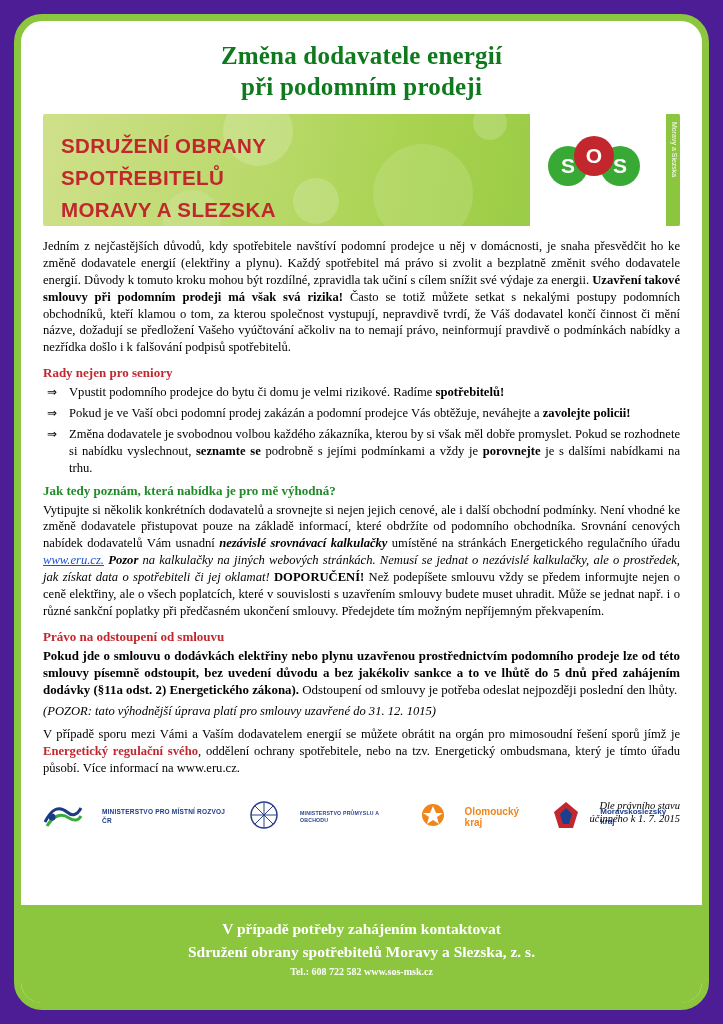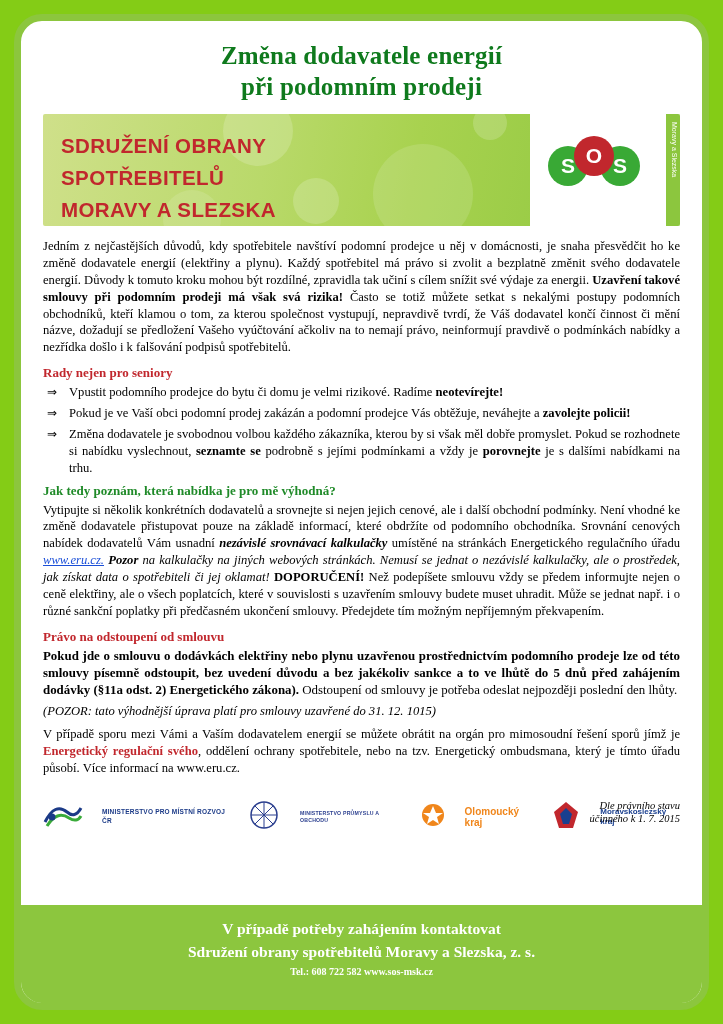--- a/index.html
+++ b/index.html
@@ -11,21 +11,21 @@
     height: 1024px;
     background: #ffffff;
     font-family: "Liberation Serif", serif;
     overflow: hidden;
   }
   .page {
     position: relative;
     width: 723px;
     height: 1024px;
     box-sizing: border-box;
-    background: #84cc16;
+    background: #4c1d95;
     padding: 14px;
   }
   .frame {
     position: relative;
     width: 695px;
     height: 996px;
     box-sizing: border-box;
     border: 7px solid #8cc63e;
     border-radius: 28px;
     background: #ffffff;
@@ -297,21 +297,21 @@
           <span>Moravy a Slezska</span>
         </div>
       </div>
 
       <p class="para"><span>Jedním z nejčastějších důvodů, kdy spotřebitele navštíví podomní prodejce u něj v domácnosti, je snaha přesvědčit ho ke změně dodavatele energií (elektřiny a plynu). Každý spotřebitel má právo si zvolit a bezplatně změnit svého dodavatele energií. Důvody k tomuto kroku mohou být rozdílné, zpravidla tak učiní s cílem snížit své výdaje za energii. </span><b>Uzavření takové smlouvy při podomním prodeji má však svá rizika!</b><span> Často se totiž můžete setkat s nekalými postupy podomních obchodníků, kteří klamou o tom, za kterou společnost vystupují, nepravdivě tvrdí, že Váš dodavatel končí činnost či mění názve, dožadují se předložení Vašeho vyúčtování ačkoliv na to nemají právo, neinformují pravdivě o podmínkách nabídky a nezřídka došlo i k falšování podpisů spotřebitelů.</span></p>
 
       <div class="head-red">Rady nejen pro seniory</div>
       <ul class="bullets">
         <li>
           <span class="arr">⇒</span>
-          <span>Vpustit podomního prodejce do bytu či domu je velmi rizikové. Radíme </span><b>neotevírejte!</b>
+          <span>Vpustit podomního prodejce do bytu či domu je velmi rizikové. Radíme </span><b>spotřebitelů!</b>
         </li>
         <li>
           <span class="arr">⇒</span>
           <span>Pokud je ve Vaší obci podomní prodej zakázán a podomní prodejce Vás obtěžuje, neváhejte a </span><b>zavolejte policii!</b>
         </li>
         <li>
           <span class="arr">⇒</span>
           <span>Změna dodavatele je svobodnou volbou každého zákazníka, kterou by si však měl dobře promyslet. Pokud se rozhodnete si nabídku vyslechnout, </span><b>seznamte se</b><span> podrobně s jejími podmínkami a vždy je </span><b>porovnejte</b><span> je s dalšími nabídkami na trhu.</span>
         </li>
       </ul>

